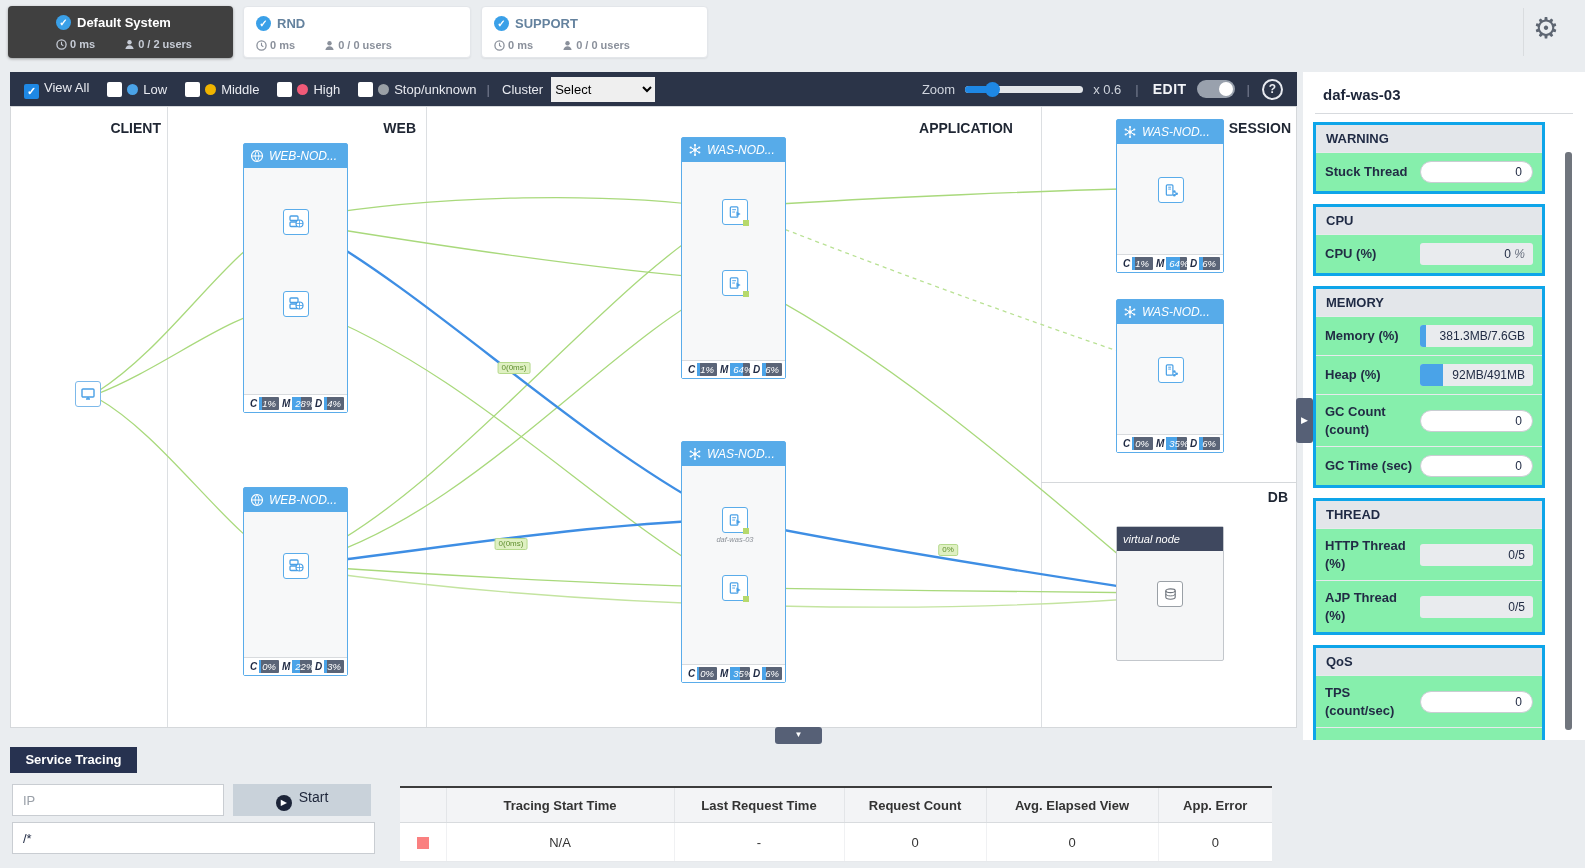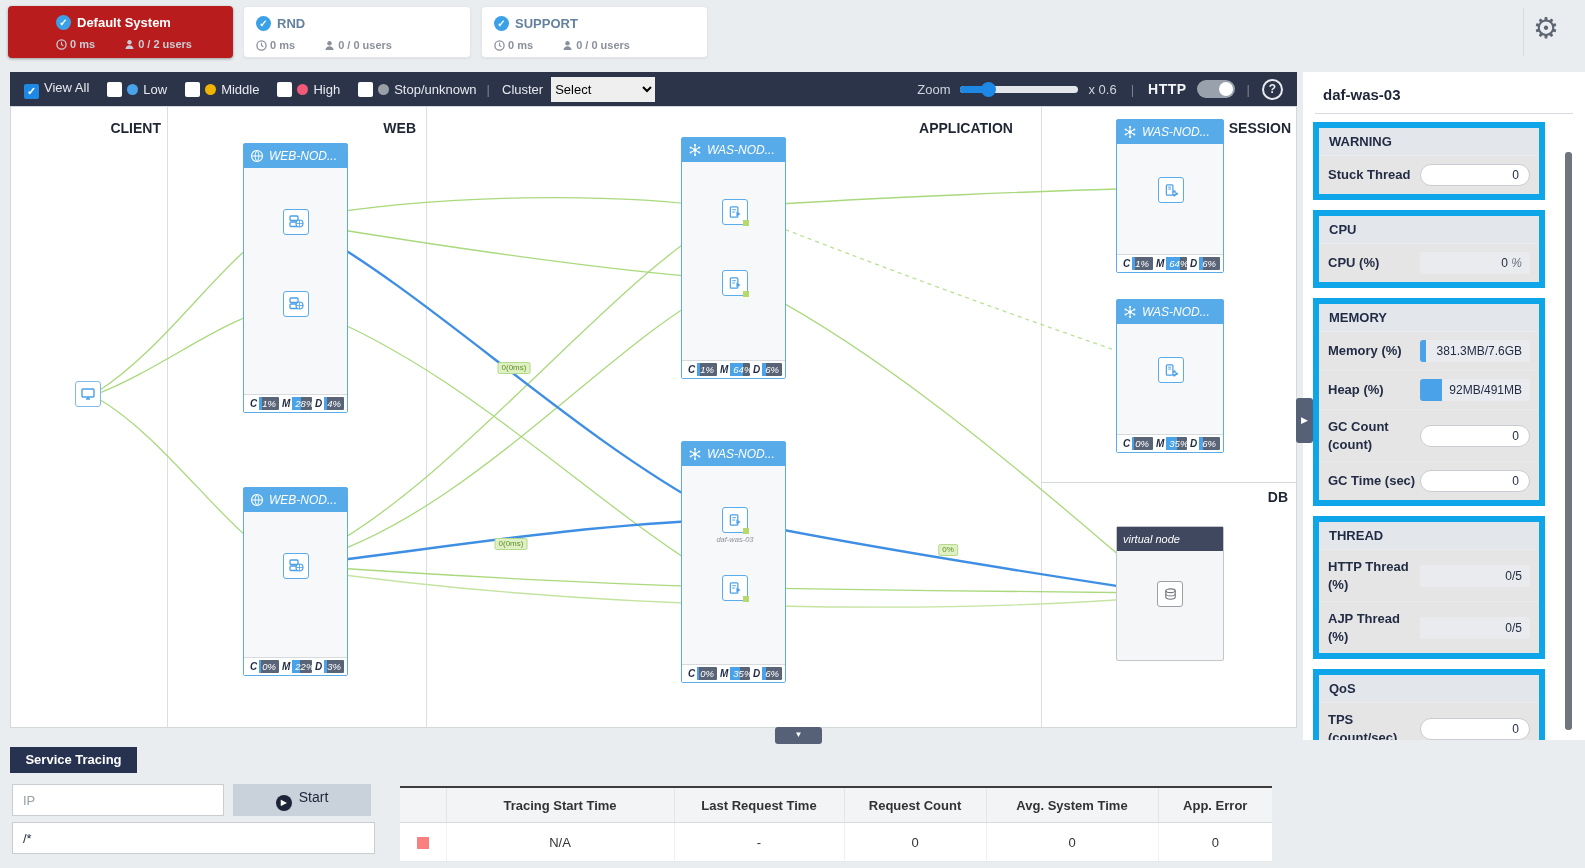--- a/index.html
+++ b/index.html
@@ -1,20 +1,20 @@
 <!DOCTYPE html>
 <html><head>
 <meta charset="utf-8">
 <style>
   html,body{margin:0;padding:0;background:#eaedf0;font-family:"Liberation Sans",sans-serif;}
   #app{position:relative;width:1585px;height:868px;background:#eaedf0;overflow:hidden;}
   .abs{position:absolute;}
   
   .syscard{position:absolute;top:6px;height:52px;border-radius:4px;box-sizing:border-box;padding:7px 12px;cursor:pointer;}
-  .syscard.active{background:#b91c1c;color:#fff;box-shadow:0 1px 3px rgba(0,0,0,.35);padding-left:48px;}
+  .syscard.active{background:#404040;color:#fff;box-shadow:0 1px 3px rgba(0,0,0,.35);padding-left:48px;}
   .syscard.idle{background:#fff;border:1px solid #e3e6ea;color:#64829e;box-shadow:0 1px 2px rgba(0,0,0,.06);}
   .sysname{font-size:13px;font-weight:bold;vertical-align:middle;}
   .chk{display:inline-block;width:15px;height:15px;border-radius:50%;background:#3aa0e8;color:#fff;font-size:10px;line-height:15px;text-align:center;vertical-align:middle;margin-right:6px;font-weight:bold;}
   .sysstats{margin-top:7px;font-size:11px;color:#8a909b;font-weight:bold;}
   .syscard.active .sysstats{color:#c7ccd6;}
   .sysstats svg{vertical-align:-2px;margin-right:3px;}
   .sysstats .gap{display:inline-block;width:26px;}
   .gear{position:absolute;top:14px;left:1533px;font-size:29px;color:#5e6672;cursor:pointer;line-height:1;}
   .topdiv{position:absolute;top:8px;left:1523px;width:1px;height:48px;background:#d9dcdf;}
   
@@ -52,21 +52,21 @@
   .nicon{position:absolute;width:26px;height:26px;background:#fff;border:1.5px solid #5aacea;border-radius:3px;box-sizing:border-box;display:flex;align-items:center;justify-content:center;cursor:pointer;}
   .nicon.badge:after{content:"";position:absolute;right:-2px;bottom:-2px;width:6px;height:6px;background:#b6d96c;}
   .nicon.gray{border-color:#9aa0a6;}
   .inst-lbl{position:absolute;font-size:7.5px;color:#8a8f96;text-align:center;width:80px;}
   .edge-lbl{position:absolute;background:#dff0c2;border:1px solid #b5d98c;color:#5f8f2f;font-size:8px;line-height:10px;padding:0 3px;border-radius:2px;transform:translate(-50%,-50%);}
   #collapse-bottom{position:absolute;left:775px;top:727px;width:47px;height:17px;background:#566076;border-radius:3px;color:#fff;text-align:center;font-size:8px;line-height:16px;cursor:pointer;z-index:6;}
   
   #panel{position:absolute;left:1303px;top:72px;width:282px;height:668px;background:#fff;box-sizing:border-box;overflow:hidden;}
   #panel h1{margin:14px 0 0 20px;font-size:15px;color:#1c2438;}
   #panel .hr{margin:10px 12px 6px 12px;border-top:1px solid #d7dade;}
-  .section{margin:8px 40px 10px 10px;border:6px solid #0ea5e9;background:#e5e5e5;}
+  .section{margin:8px 40px 10px 10px;border:3px solid #0ea5e9;background:#86efac;}
   .sec-head{background:#e3e6ea;color:#1f2a44;font-size:13px;font-weight:bold;padding:6px 10px;}
   .prow{display:flex;align-items:center;justify-content:space-between;padding:8px 9px;border-top:1px solid #e8eaed;}
   .plabel{font-size:13px;font-weight:bold;color:#222c45;width:100px;line-height:1.35;}
   .pill{width:118px;height:22px;border:1px solid #c9cdd2;border-radius:12px;box-sizing:border-box;font-size:12px;color:#222c45;text-align:right;line-height:20px;padding-right:10px;background:#fff;}
   .gbar{position:relative;width:118px;height:22px;background:#e9ebee;border-radius:3px;overflow:hidden;font-size:12px;color:#222c45;text-align:right;line-height:22px;padding-right:8px;box-sizing:border-box;}
   .gbar .bfill{position:absolute;left:0;top:0;height:22px;background:#4aa3e8;}
   .gbar span{position:relative;}
   #panel-scroll{position:absolute;left:1565px;top:152px;width:7px;height:578px;background:#70757d;border-radius:3px;cursor:pointer;}
   #panel-tab{position:absolute;left:1296px;top:398px;width:17px;height:45px;background:#566076;border-radius:3px;color:#fff;font-size:9px;line-height:45px;text-align:center;cursor:pointer;z-index:5;}
   
@@ -139,21 +139,21 @@
       <span>Cluster</span>
     <select id="cluster-select"><option>Select</option></select>
     <span class="tb-right">
       <span class="zoomlbl">Zoom</span>
       <span class="slider">
           <span class="fillbar" style="width: 24%;"></span>
           <span class="thumb" style="left:24%;"></span>
         </span>
       <span class="zoomval">x 0.6</span>
       <span class="pipe" style="margin:0 14px;">|</span>
-      <span class="editlbl">HTTP</span>
+      <span class="editlbl">EDIT</span>
       <span class="toggle">
           <span class="knob"></span>
         </span>
       <span class="pipe" style="margin:0 12px 0 2px;">|</span>
       <span class="help">?</span>
     </span>
   </div>
 
   <div id="canvas">
     <div class="colline" style="left:156px"></div>
@@ -580,21 +580,21 @@
         <col style="width:142px">
         <col style="width:172px">
         <col style="width:114px">
       </colgroup>
     <thead>
       <tr>
         <th></th>
         <th>Tracing Start Time</th>
         <th>Last Request Time</th>
         <th>Request Count</th>
-        <th>Avg. System Time</th>
+        <th>Avg. Elapsed View</th>
         <th>App. Error</th>
       </tr>
     </thead>
     <tbody>
       <tr>
         <td><span class="redsq"></span></td>
         <td>N/A</td>
         <td>-</td>
         <td>0</td>
         <td>0</td>

